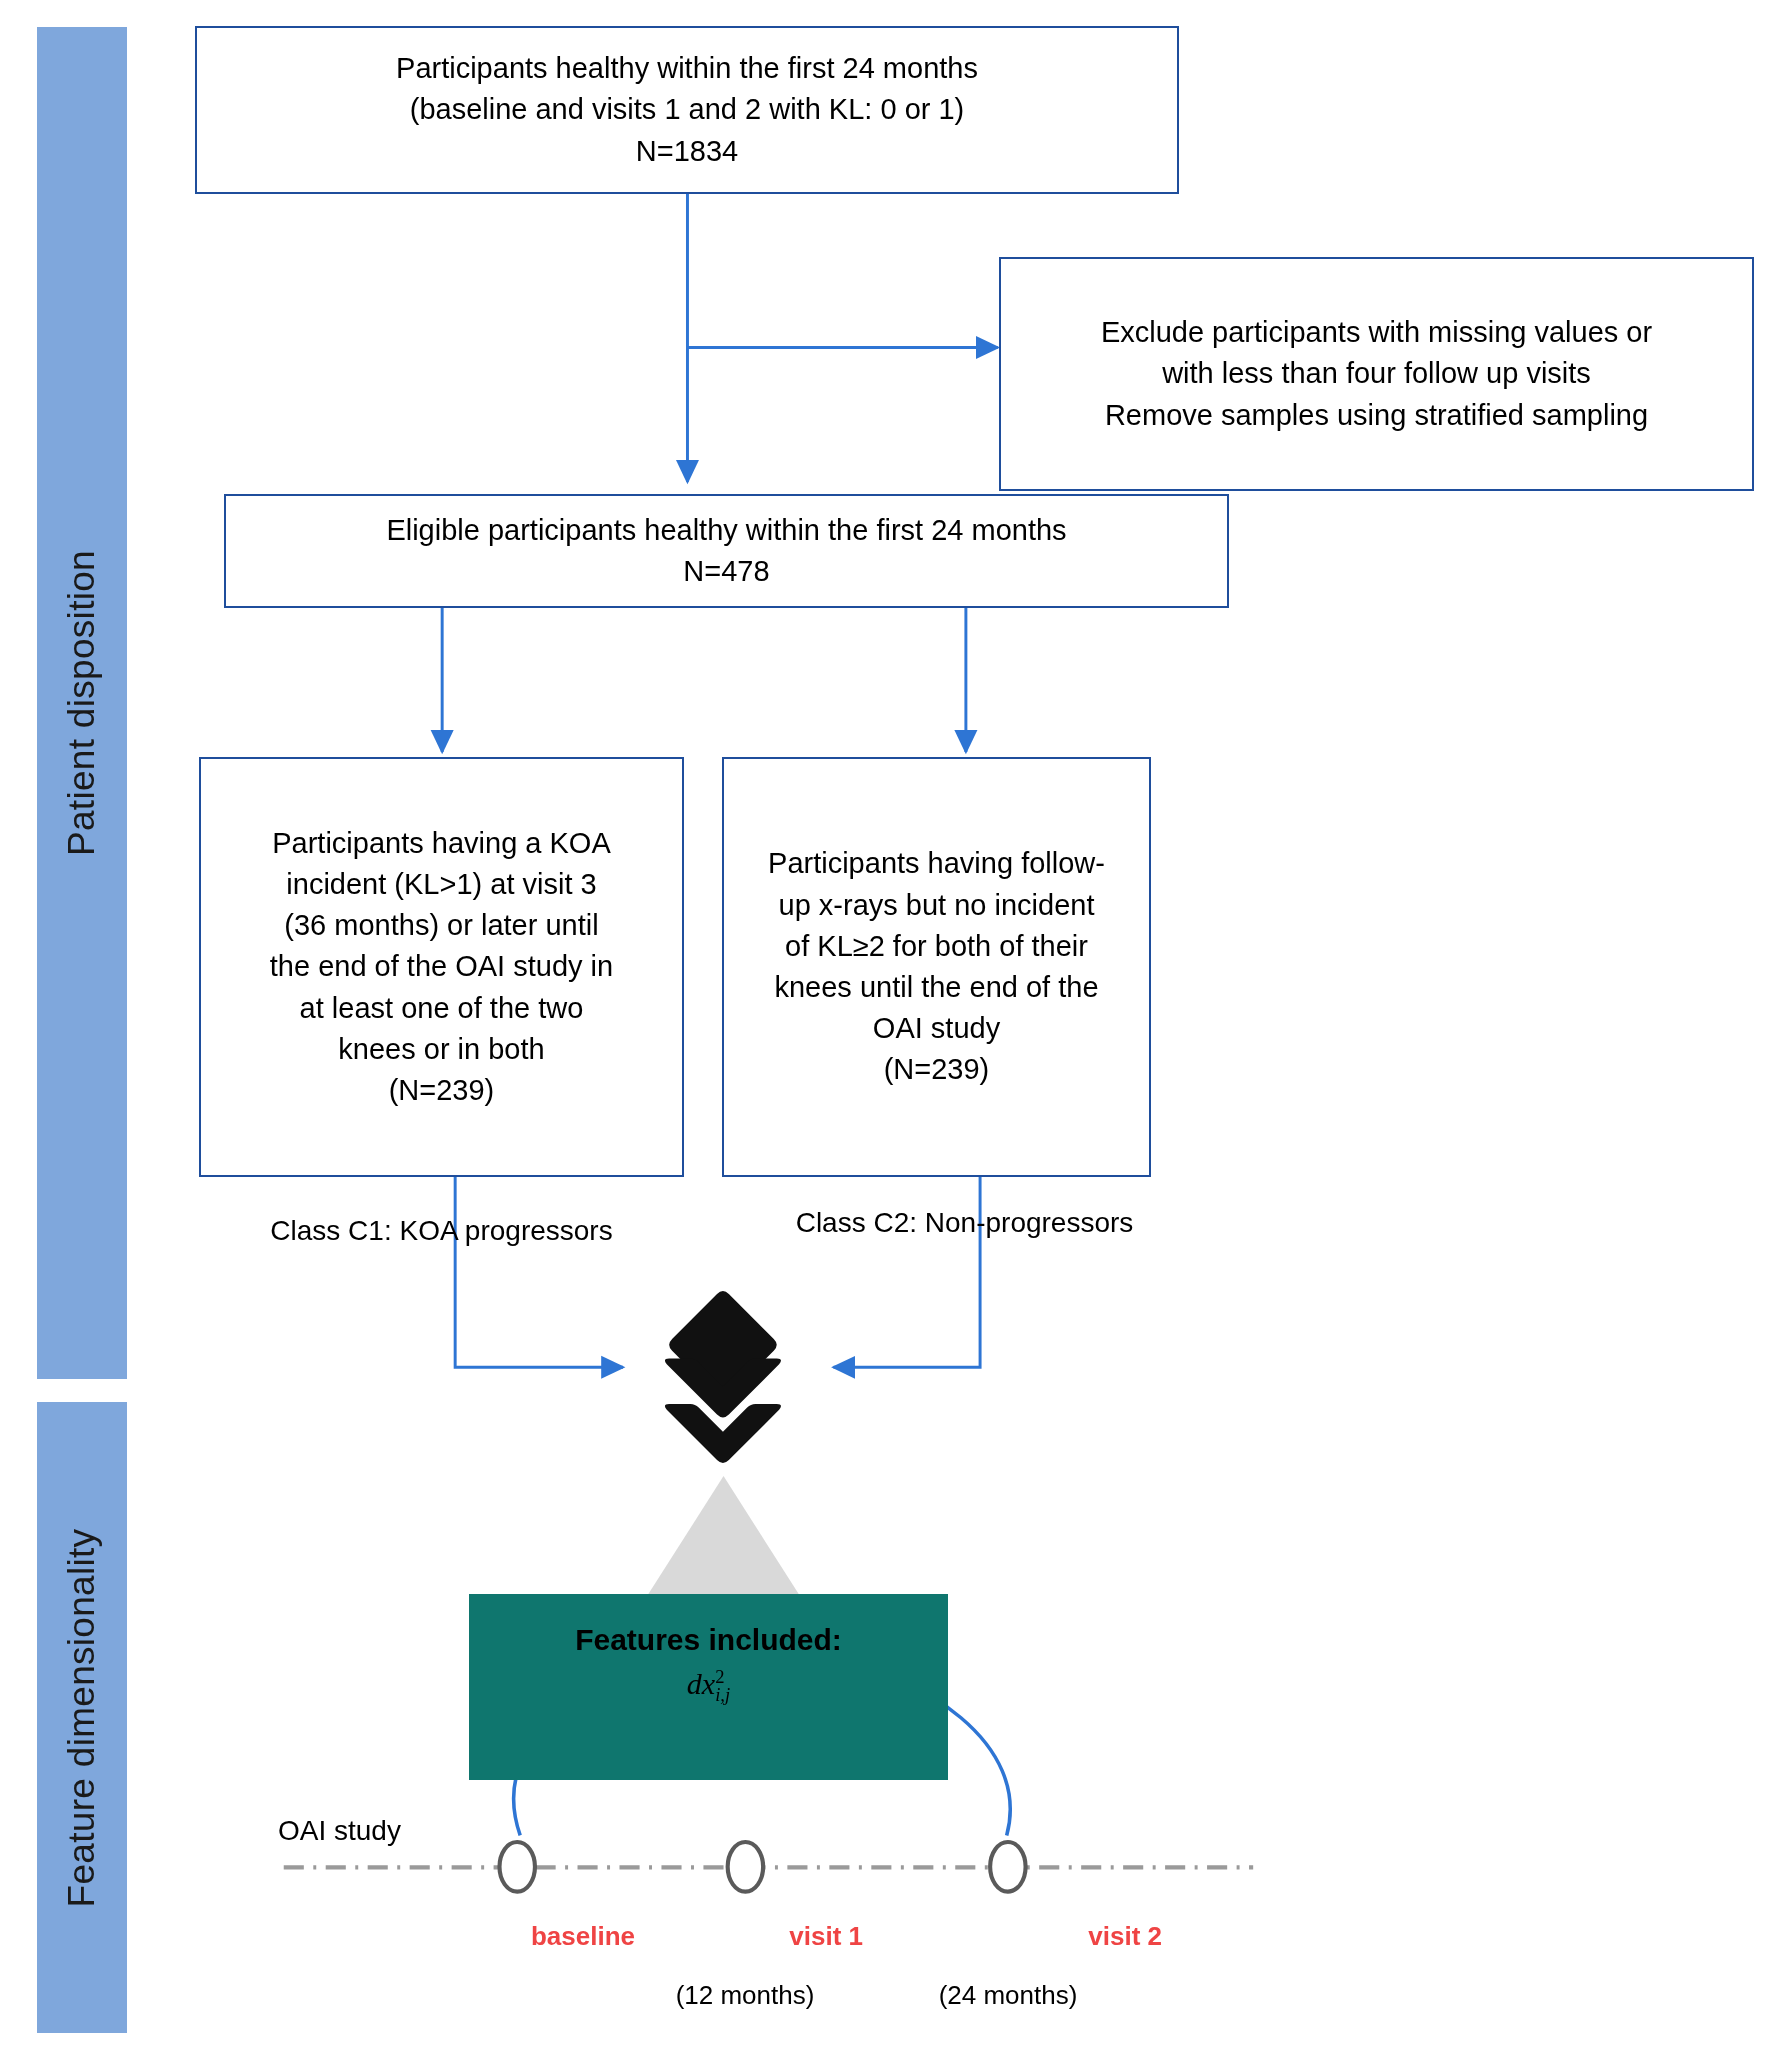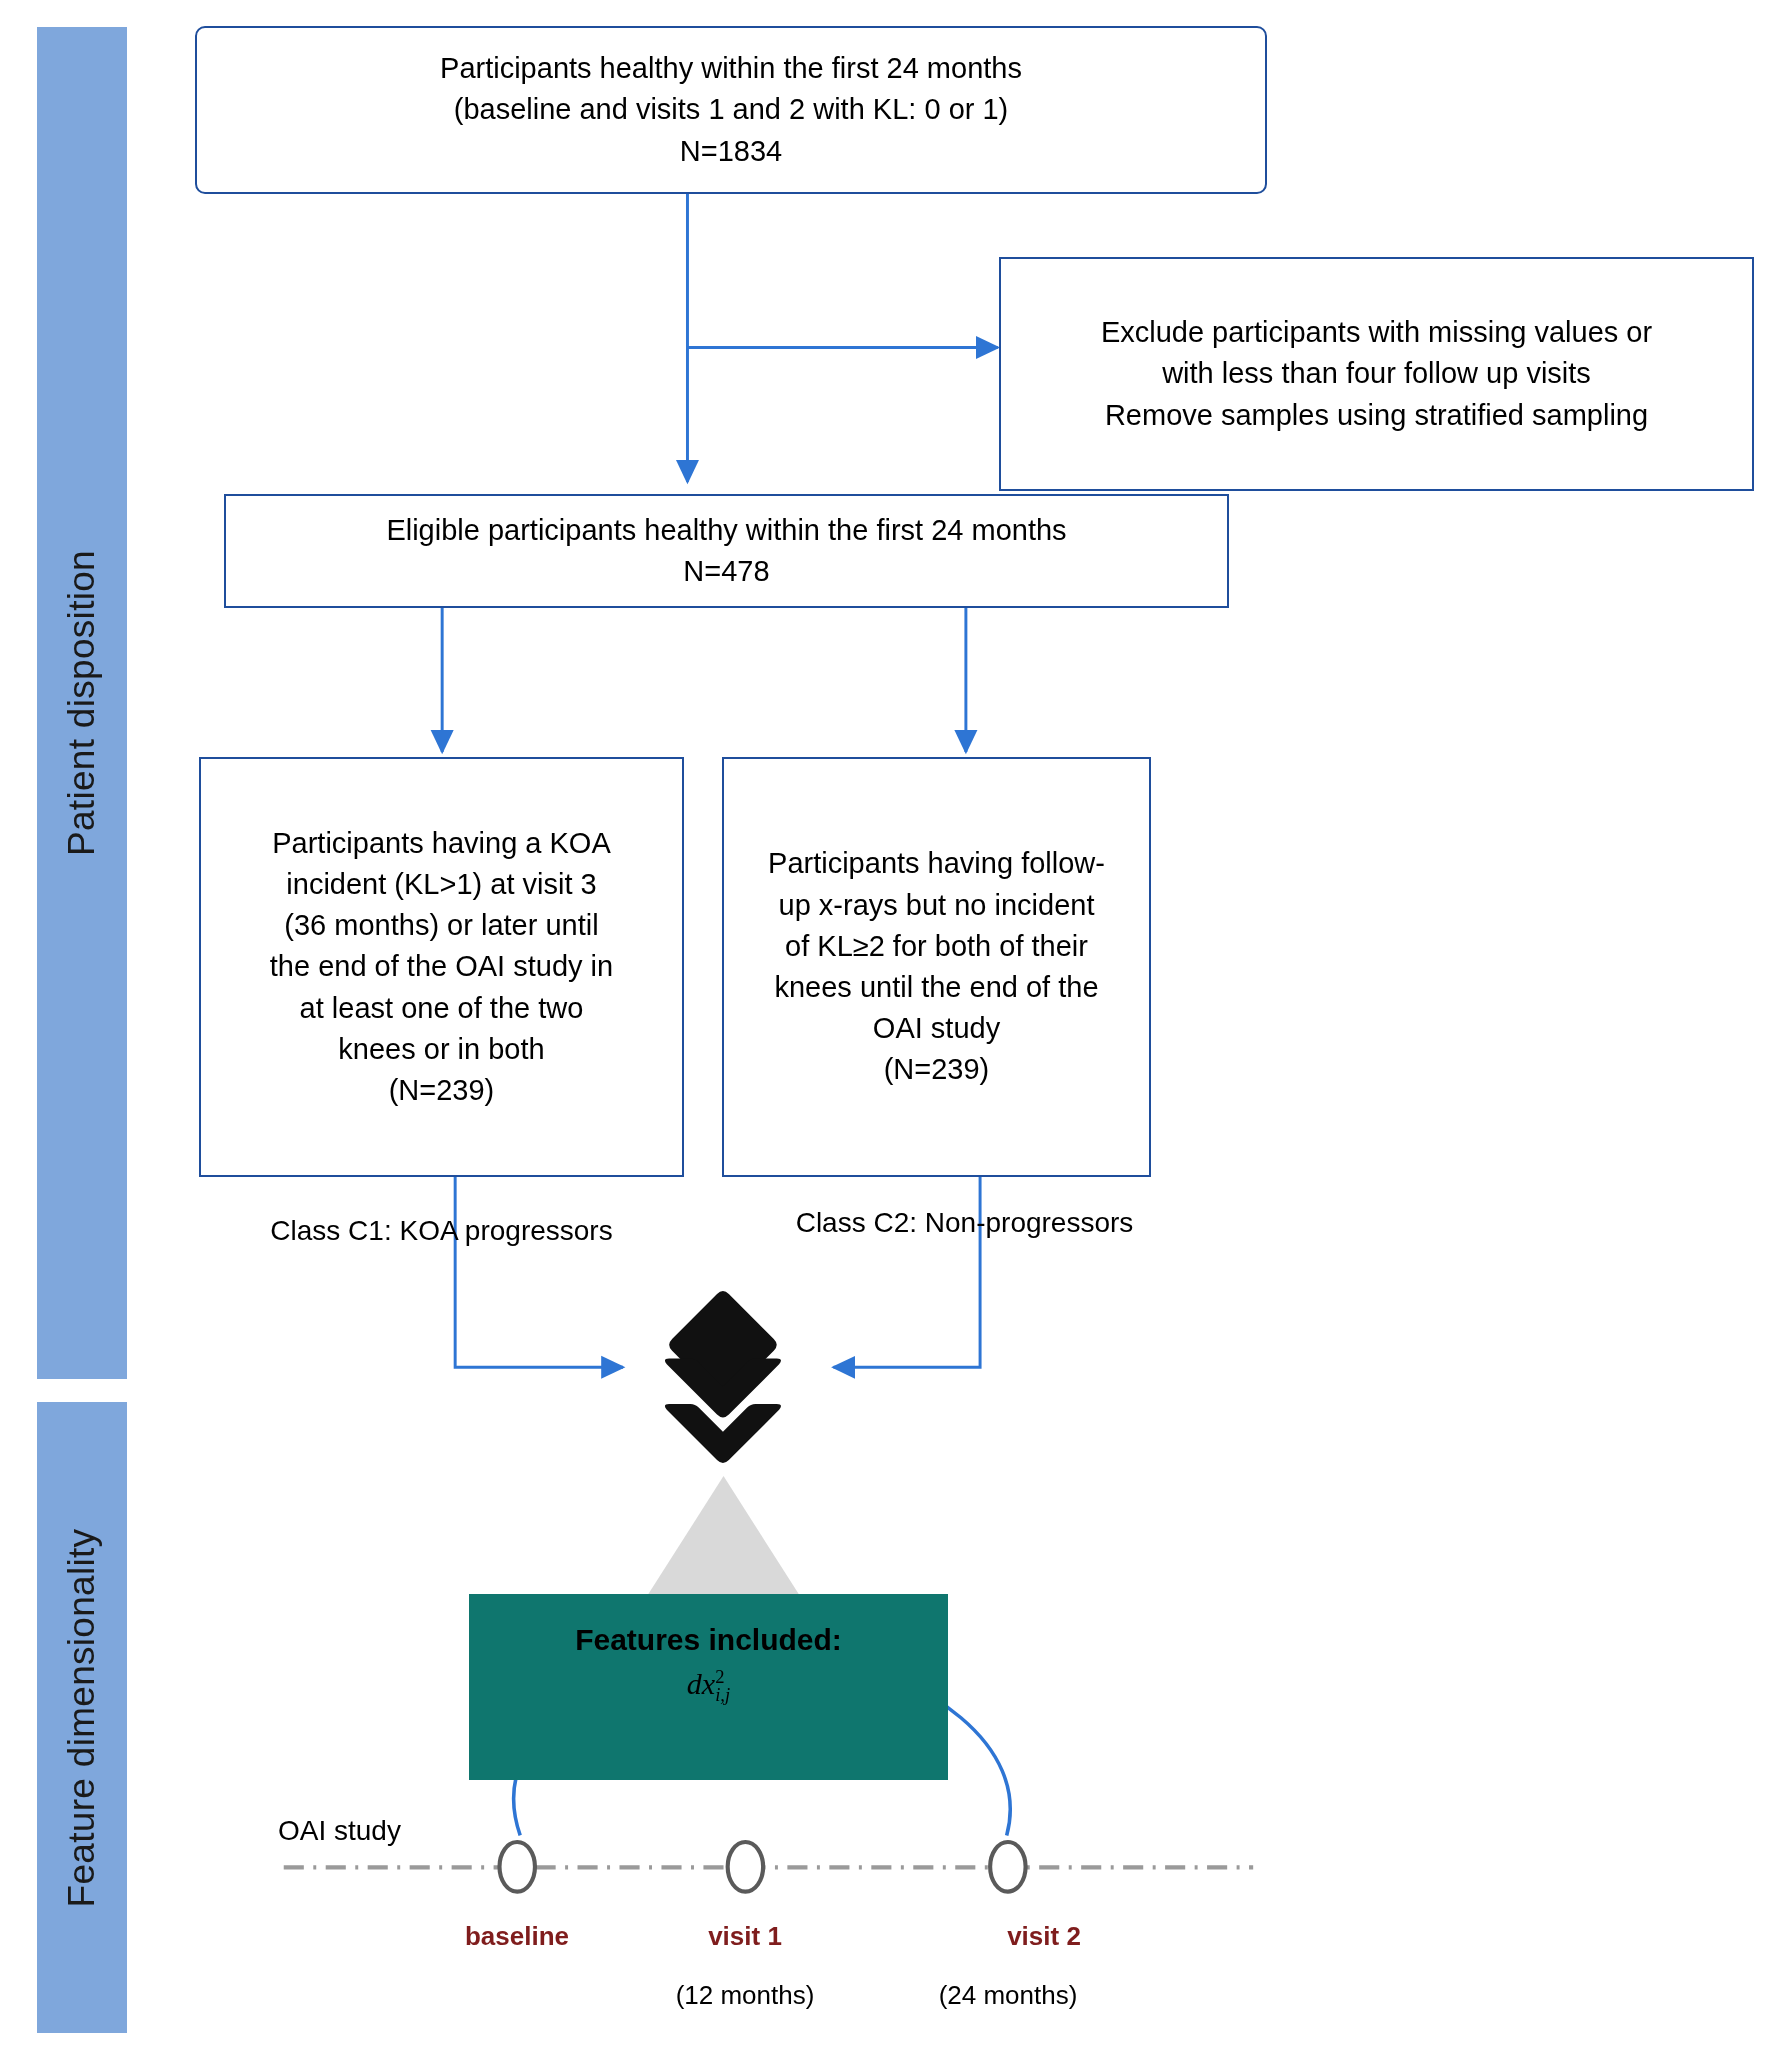--- a/index.html
+++ b/index.html
@@ -77,22 +77,22 @@
     margin-top:4.7px;
   }
   .formula sup{font-size:0.62em;font-style:normal;vertical-align:super;}
   .formula sub{font-size:0.62em;vertical-align:sub;margin-left:-0.5em;}
 
   
   .tl-label{
     position:absolute;font-size:28px;color:#000;white-space:nowrap;
   }
   .tl-node-label{
-    position:absolute;font-size:26px;font-weight:bold;color:#7f1d1d;
-    white-space:nowrap;text-align:center;
+    position:absolute;font-size:26px;font-weight:bold;color:#ef4444;
+    white-space:nowrap;text-align:right;
   }
   .tl-node-sub{
     position:absolute;font-size:26px;color:#000;
     white-space:nowrap;text-align:center;
   }
 
   svg.overlay{position:absolute;left:0;top:0;width:1784px;height:2066px;
     pointer-events:none;}
 </style>
 </head>
@@ -145,21 +145,21 @@
   </svg>
 
   <div class="sidebar-bar" style="left:37px;top:27px;width:90px;height:1352px;">
     <span class="sidebar-label">Patient disposition</span>
   </div>
 
   <div class="sidebar-bar" style="left:37px;top:1402px;width:90px;height:631px;">
     <span class="sidebar-label">Feature dimensionality</span>
   </div>
 
-  <div class="flow-box" style="left:195px;top:26px;width:1072px;height:168px;border-radius:10px;">
+  <div class="flow-box" style="left:195px;top:26px;width:984px;height:168px;">
     <span class="box-text">Participants healthy within the first 24 months
 (baseline and visits 1 and 2 with KL: 0 or 1)
 N=1834</span>
   </div>
 
   <div class="flow-box" style="left:999px;top:257px;width:755px;height:234px;">
     <span class="box-text">Exclude participants with missing values or
 with less than four follow up visits
 Remove samples using stratified sampling</span>
   </div>

